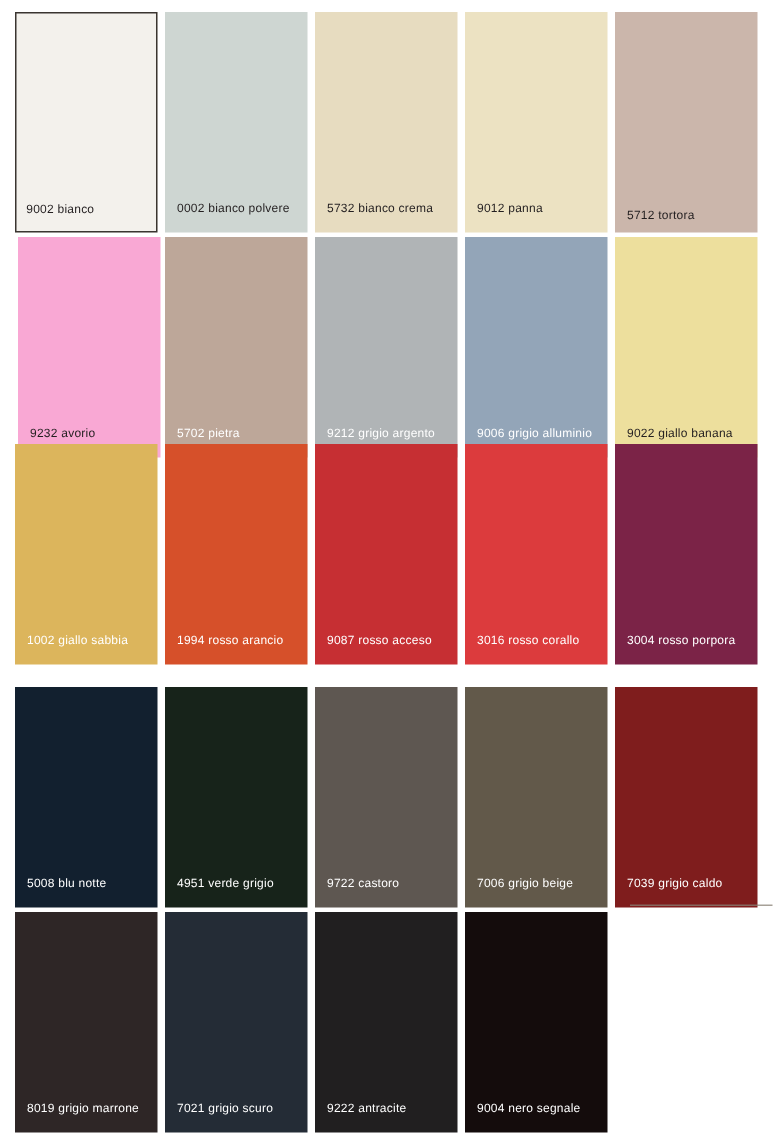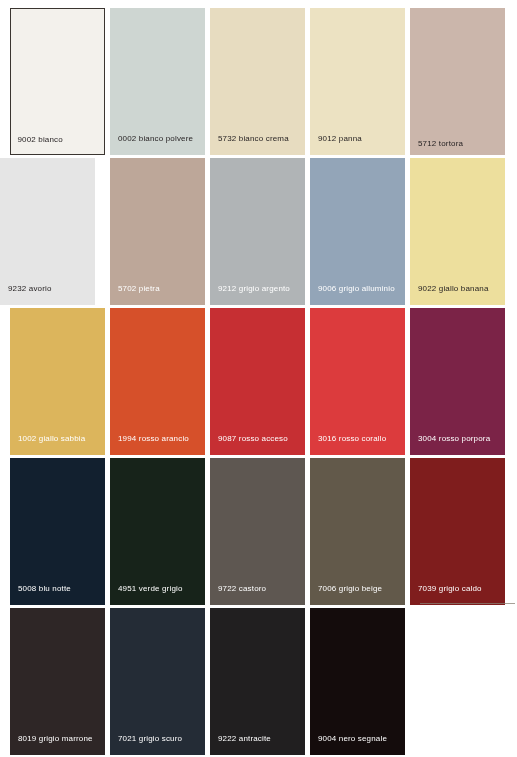--- a/index.html
+++ b/index.html
@@ -79,38 +79,38 @@
     </div>
     <div class="swatch" style="left: 310px; background-color: rgb(236, 226, 194);">
       <span class="swatch-label dark-text">9012 panna</span>
     </div>
     <div class="swatch" style="left: 410px; background-color: rgb(203, 182, 171);">
       <span class="swatch-label dark-text low">5712 tortora</span>
     </div>
   </div>
 
   <div class="swatch-row" style="top: 158px;">
-    <div class="swatch" style="left: 0; background-color: #e5e5e5;">
+    <div class="swatch" style="left: 12px; background-color: #f9a8d4;">
       <span class="swatch-label dark-text">9232 avorio</span>
     </div>
     <div class="swatch" style="left: 110px; background-color: rgb(189, 167, 153);">
       <span class="swatch-label light-text">5702 pietra</span>
     </div>
     <div class="swatch" style="left: 210px; background-color: rgb(176, 180, 182);">
       <span class="swatch-label light-text">9212 grigio argento</span>
     </div>
     <div class="swatch" style="left: 310px; background-color: rgb(147, 165, 184); padding-left: 44px;">
       <span class="swatch-label light-text">9006 grigio alluminio</span>
     </div>
     <div class="swatch" style="left: 410px; background-color: rgb(237, 223, 157);">
       <span class="swatch-label dark-text">9022 giallo banana</span>
     </div>
   </div>
 
-  <div class="swatch-row" style="top: 308px; border-radius: 19px;">
+  <div class="swatch-row" style="top: 296px; border-radius: 19px;">
     <div class="swatch" style="left: 10px; background-color: rgb(220, 181, 92);">
       <span class="swatch-label light-text">1002 giallo sabbia</span>
     </div>
     <div class="swatch" style="left: 110px; background-color: rgb(214, 80, 42);">
       <span class="swatch-label light-text">1994 rosso arancio</span>
     </div>
     <div class="swatch" style="left: 210px; background-color: rgb(198, 47, 51);">
       <span class="swatch-label light-text">9087 rosso acceso</span>
     </div>
     <div class="swatch" style="left: 310px; background-color: rgb(220, 59, 61);">

